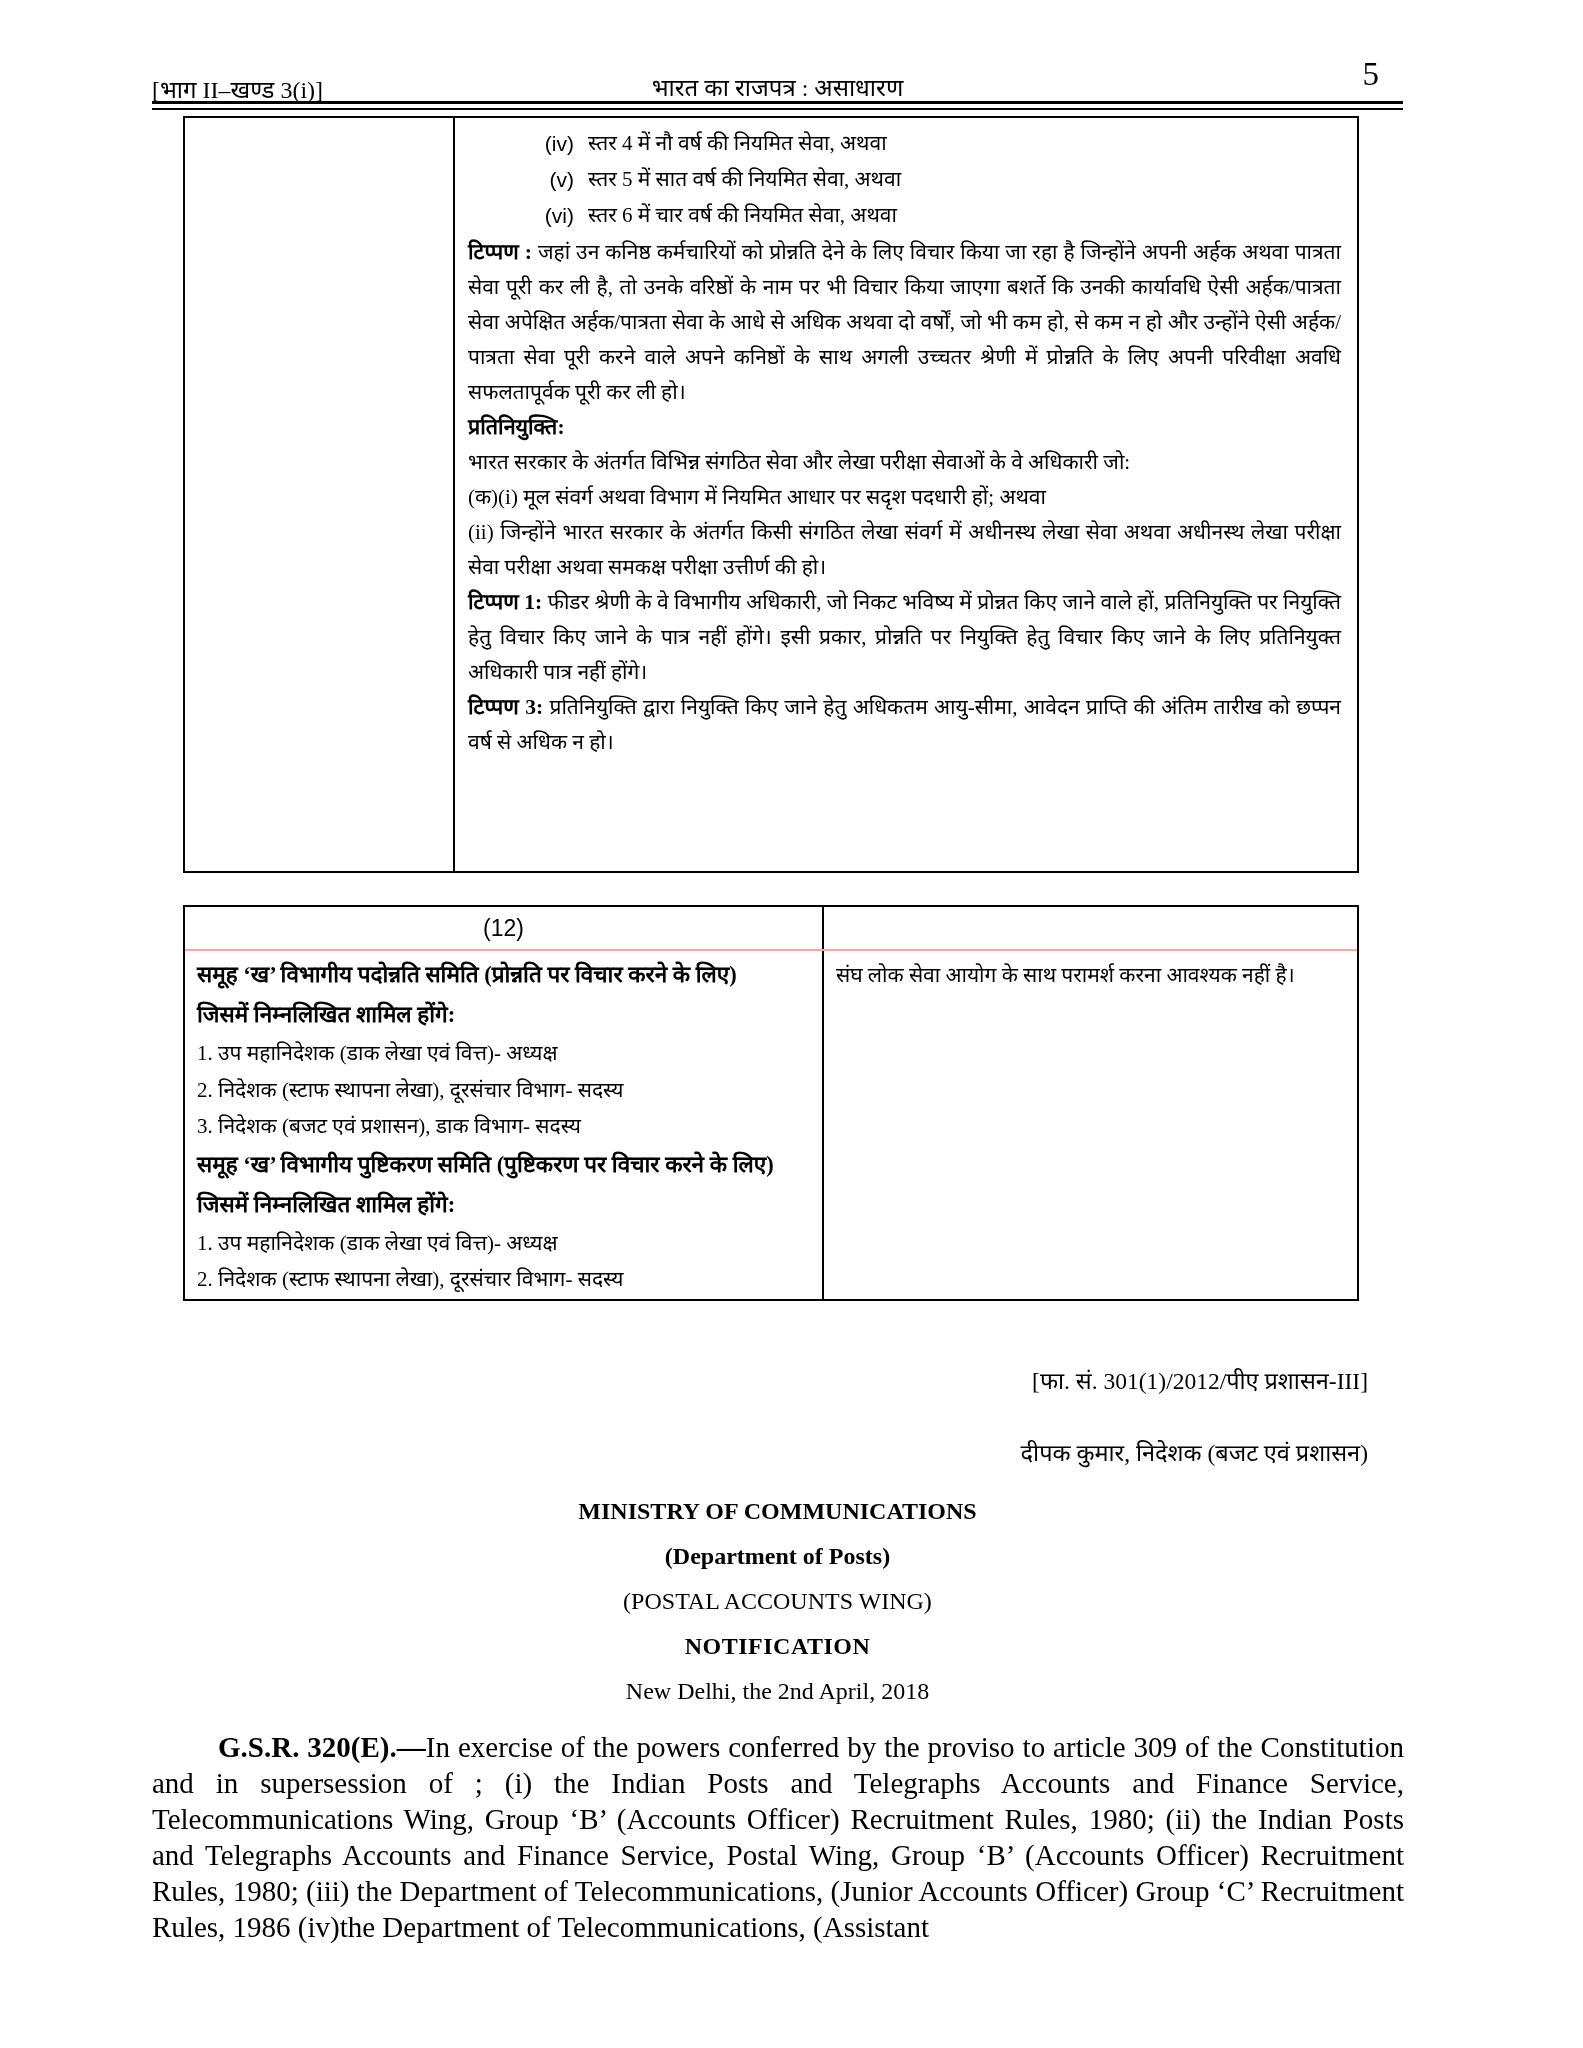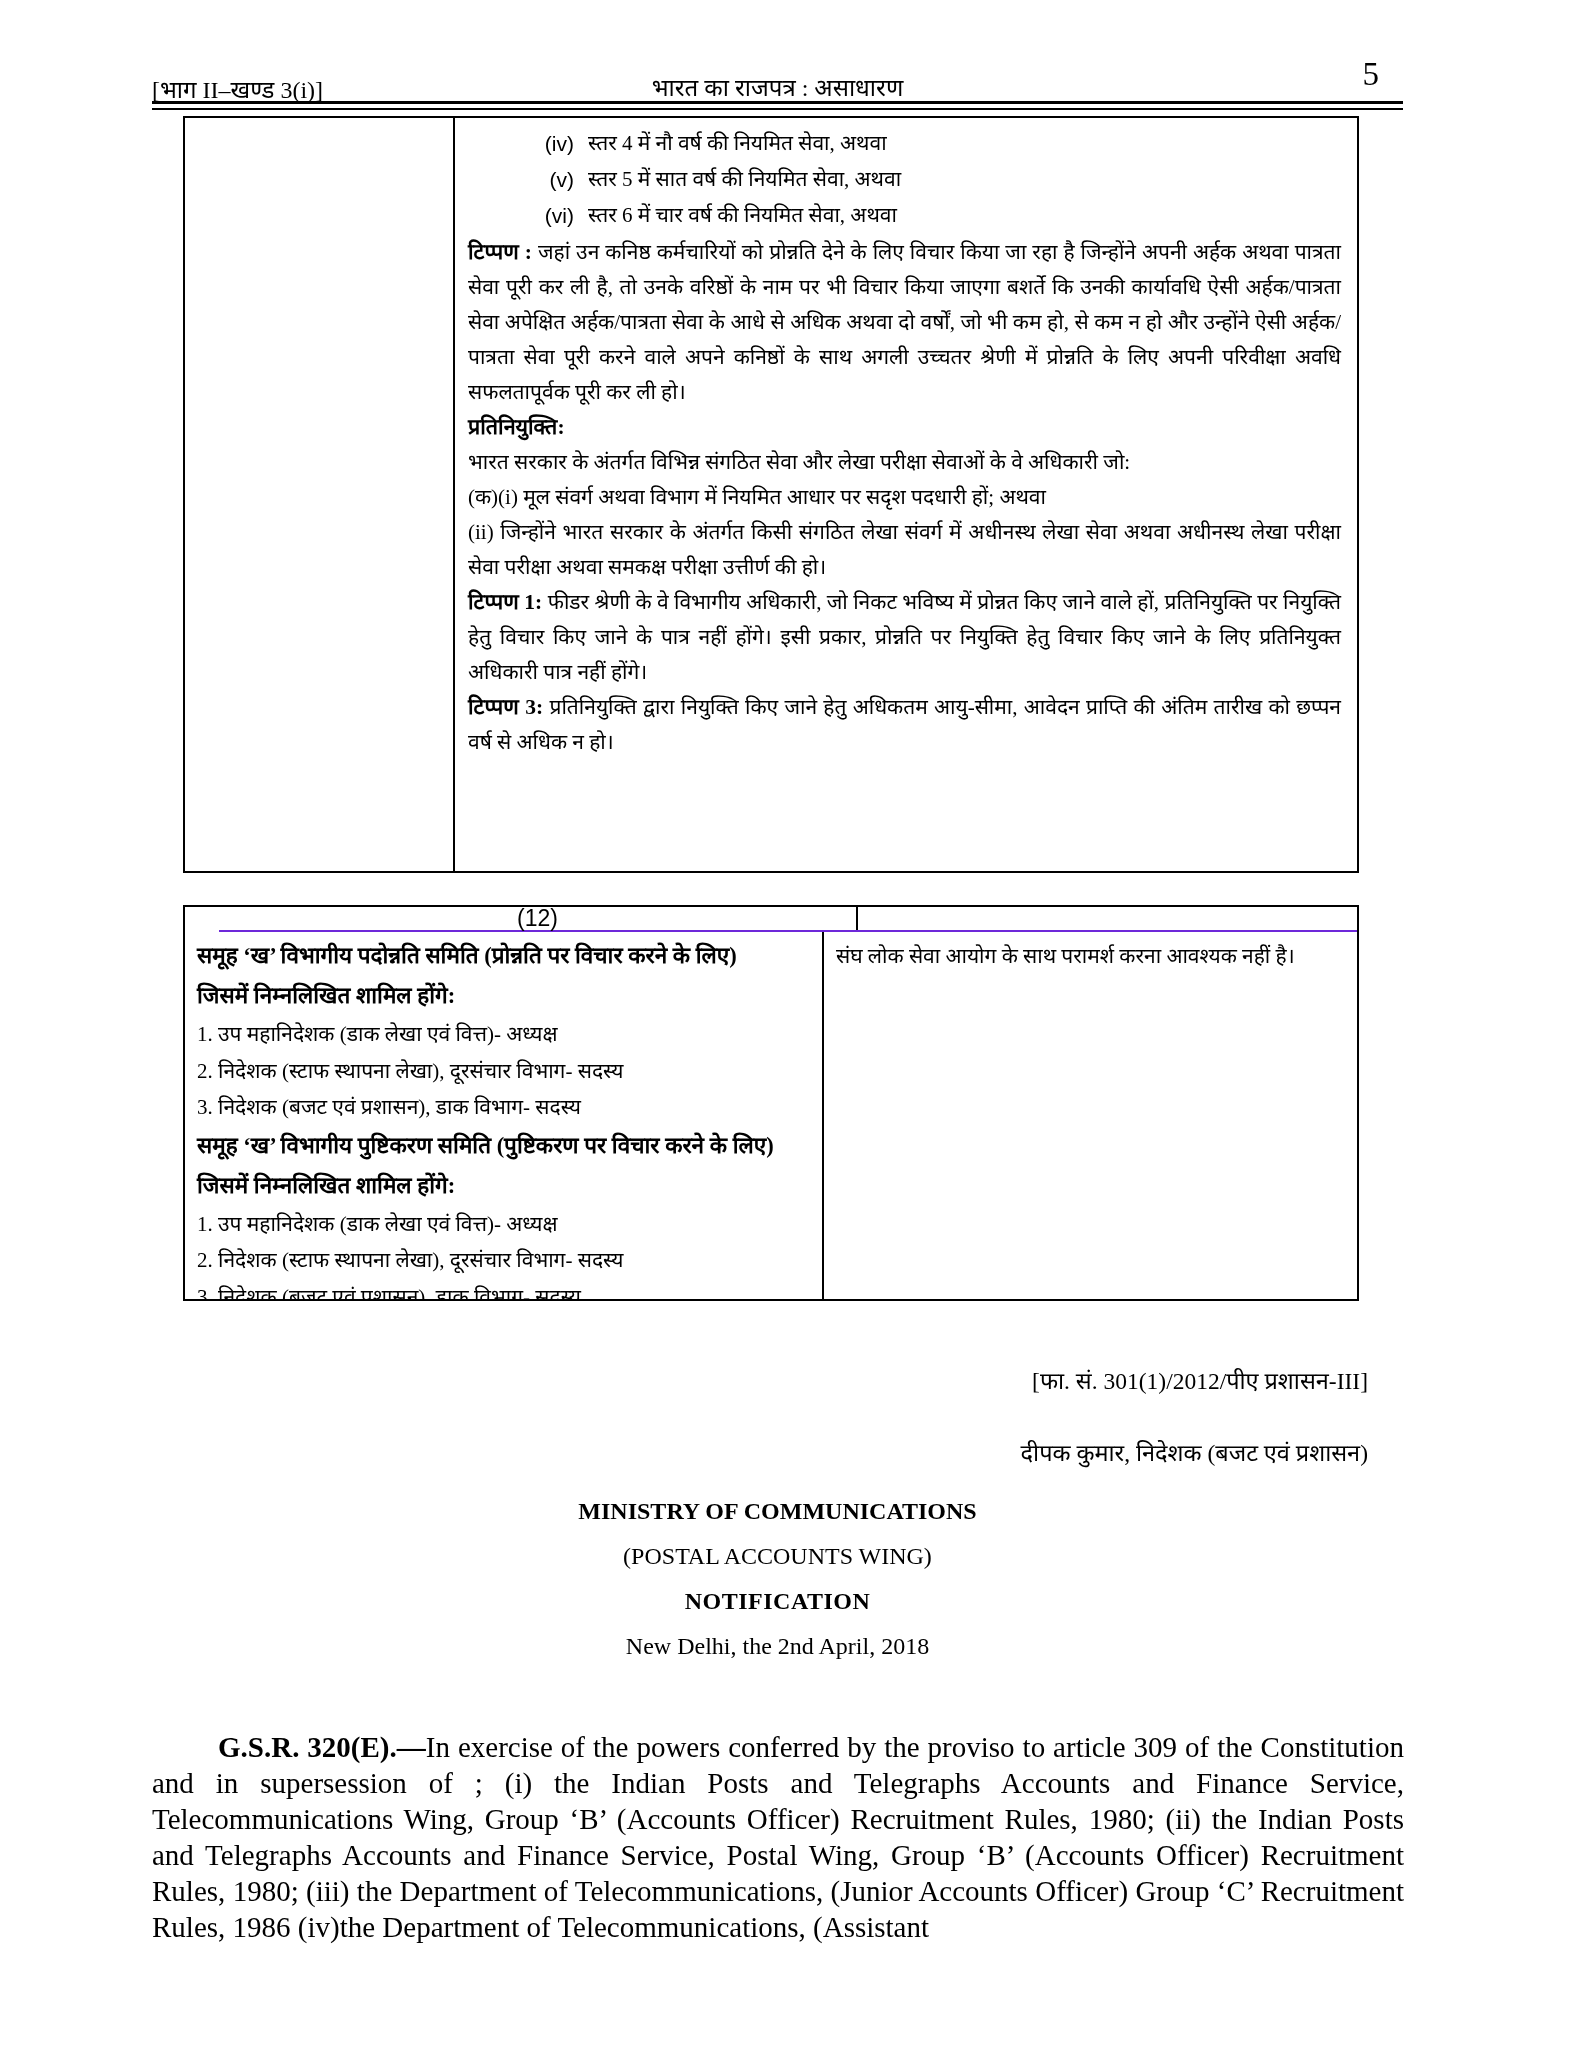--- a/index.html
+++ b/index.html
@@ -24,21 +24,21 @@
   .t1-right{flex:1;padding:5px 16px 0 13px;font-size:21px;line-height:35px;border-radius:32px;}
   .roman-list{margin:3px 0 2px 52px;}
   .roman-item{display:flex;margin:1px 0;}
   .roman-marker{flex:none;width:54px;text-align:right;padding-right:14px;
                 font-family:"Liberation Sans","DejaVu Sans",sans-serif;}
   .t1-right p{margin:0;text-align:justify;}
   .t1-right p b{font-size:21.5px;}
   
   .t2{position:absolute;left:183px;top:905px;width:1176px;height:396px;
       border:2px solid #000;box-sizing:border-box;display:flex;flex-direction:column;overflow:hidden;}
-  .t2-head{display:flex;flex:none;height:25px;border-bottom:2px solid #6d28d9;box-sizing:border-box;margin-left:34px;}
+  .t2-head{display:flex;flex:none;height:44px;border-bottom:2px solid #fca5a5;box-sizing:border-box;}
   .t2-head-cell{display:flex;align-items:center;justify-content:center;
                 font-family:"Liberation Sans","DejaVu Sans",sans-serif;font-size:23px;}
   .t2-head-c12{width:639px;flex:none;border-right:2px solid #000;box-sizing:border-box;}
   .t2-head-c13{flex:1;}
   .t2-body{display:flex;flex:1;}
   .t2-col12{width:639px;flex:none;border-right:2px solid #000;box-sizing:border-box;
             padding:4px 14px 0 12px;font-size:21px;line-height:36px;}
   .t2-col12 .committee{font-weight:bold;font-size:22.5px;line-height:40px;}
   .t2-col12 .member{line-height:36.5px;}
   .t2-col13{flex:1;padding:7px 14px 0 12px;font-size:21px;line-height:34px;}
@@ -118,20 +118,21 @@
         <span>संघ लोक सेवा आयोग के साथ परामर्श करना आवश्यक नहीं है।</span>
       </div>
     </div>
   </div>
 
   <div class="file-number">[फा. सं. 301(1)/2012/पीए प्रशासन-III]</div>
   <div class="signatory">दीपक कुमार, निदेशक (बजट एवं प्रशासन)</div>
 
   <div class="english">
     <div class="eng-ministry">MINISTRY OF COMMUNICATIONS</div>
+    <div class="eng-dept">(Department of Posts)</div>
     <div class="eng-wing">(POSTAL ACCOUNTS WING)</div>
     <div class="eng-notif">NOTIFICATION</div>
     <div class="eng-date">New Delhi, the 2nd April, 2018</div>
   </div>
 
   <div class="gsr">
     <b>G.S.R. 320(E).—</b><span>In exercise of the powers conferred by the proviso to article 309 of the Constitution and in supersession of ; (i) the Indian Posts and Telegraphs Accounts and Finance Service, Telecommunications Wing, Group ‘B’ (Accounts Officer) Recruitment Rules, 1980; (ii) the Indian Posts and Telegraphs Accounts and Finance Service, Postal Wing, Group ‘B’ (Accounts Officer) Recruitment Rules, 1980; (iii) the Department of Telecommunications, (Junior Accounts Officer) Group ‘C’ Recruitment Rules, 1986 (iv)the Department of Telecommunications, (Assistant</span>
   </div>
 
 </div>

